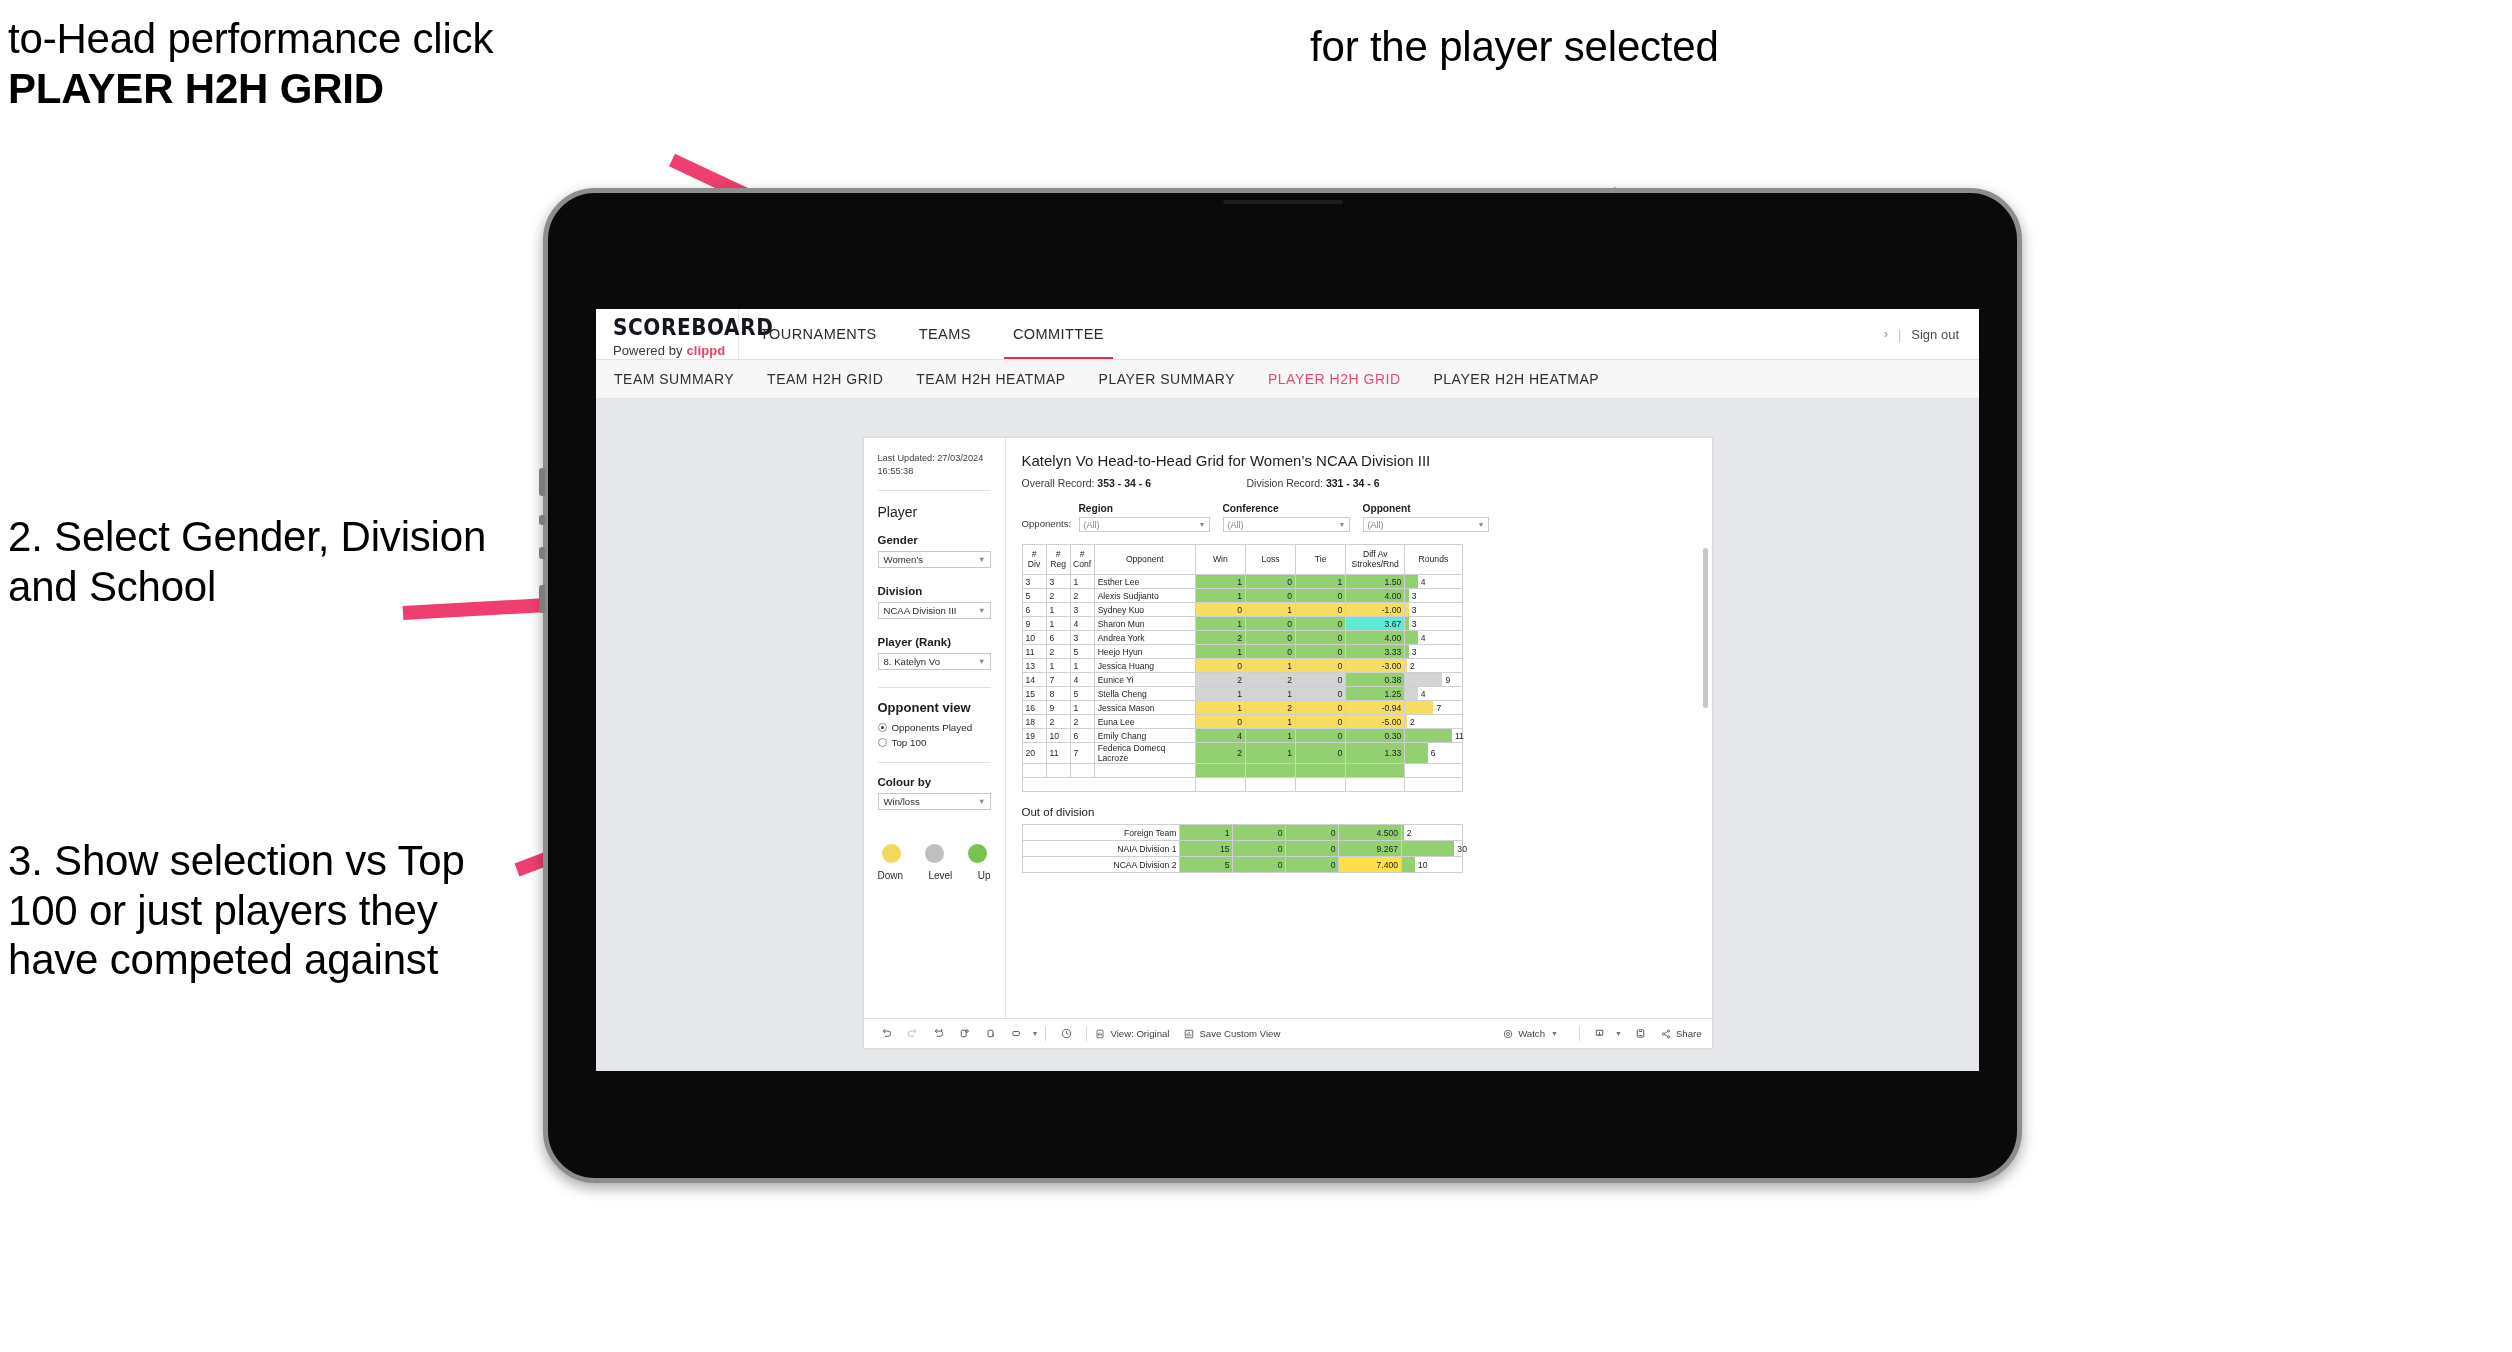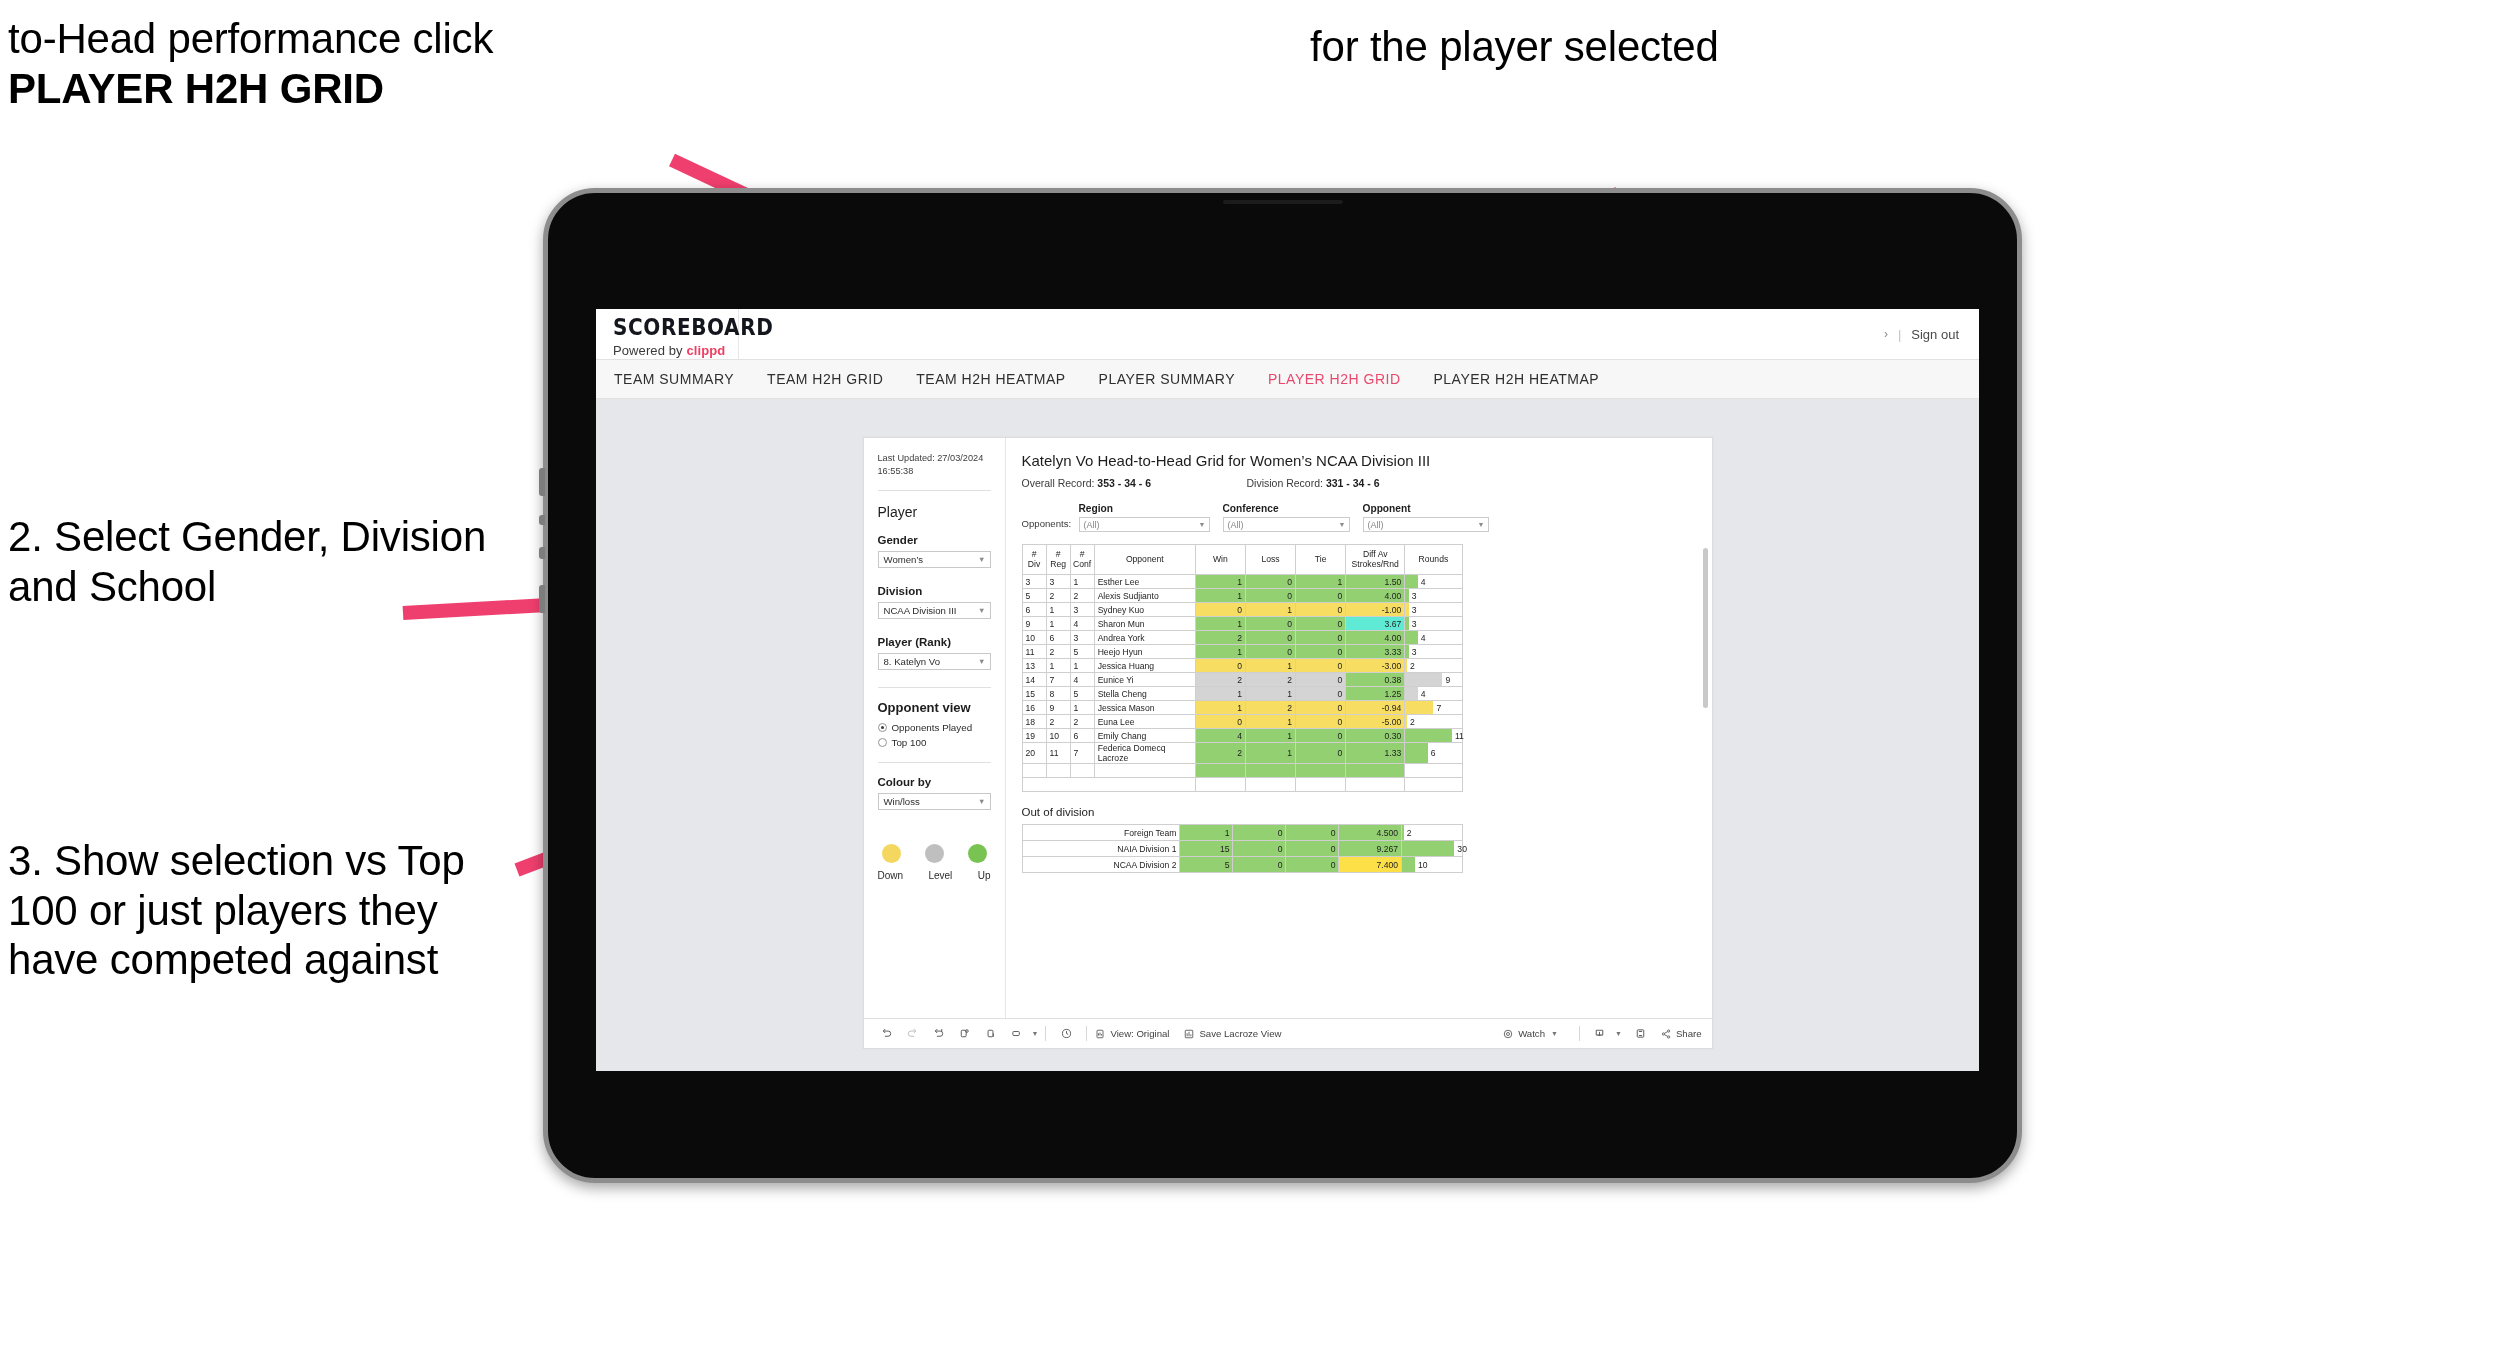--- a/index.html
+++ b/index.html
@@ -219,20 +219,25 @@
   <div class="btn-side b2"></div>
   <div class="btn-side b3"></div>
   <div class="btn-side b4"></div>
 
   <div id="screen">
 
     <div id="topnav">
       <div class="brand">
         <div class="brand-word">SCOREBOARD</div>
         <div class="brand-sub"><span style="color:#3a3a3a;font-weight:400">Powered by </span><span>clippd</span></div>
+      </div>
+      <div class="topnav-items">
+        <div class="topnav-item">TOURNAMENTS</div>
+        <div class="topnav-item">TEAMS</div>
+        <div class="topnav-item active">COMMITTEE</div>
       </div>
       <div class="topnav-right">
         <span class="chev-r">›</span>
         <span class="sep">|</span>
         <span>Sign out</span>
       </div>
     </div>
 
     <div id="subnav">
       <div class="subtab">TEAM SUMMARY</div>
@@ -670,21 +675,21 @@
                 <rect x="4" y="3" width="8" height="10" rx="1"></rect>
                 <path d="M6 10v-3M8 10V6M10 10V8"></path>
               </svg>
             <span>View: Original</span>
           </div>
           <div class="tbtxt">
             <svg width="12" height="12" viewBox="0 0 16 16" fill="none" stroke="#5c5c5c" stroke-width="1.2">
                 <rect x="3" y="3" width="10" height="10" rx="1"></rect>
                 <path d="M5.5 11V7M8 11V5M10.5 11V8.5"></path>
               </svg>
-            <span>Save Lacroze View</span>
+            <span>Save Custom View</span>
           </div>
           <div class="spacer"></div>
           <div class="tbtxt">
             <svg width="12" height="12" viewBox="0 0 16 16" fill="none" stroke="#5c5c5c" stroke-width="1.2">
                 <circle cx="8" cy="8" r="5"></circle>
                 <circle cx="8" cy="8" r="2"></circle>
               </svg>
             <span>Watch</span>
             <span class="caret-s">▼</span>
           </div>

